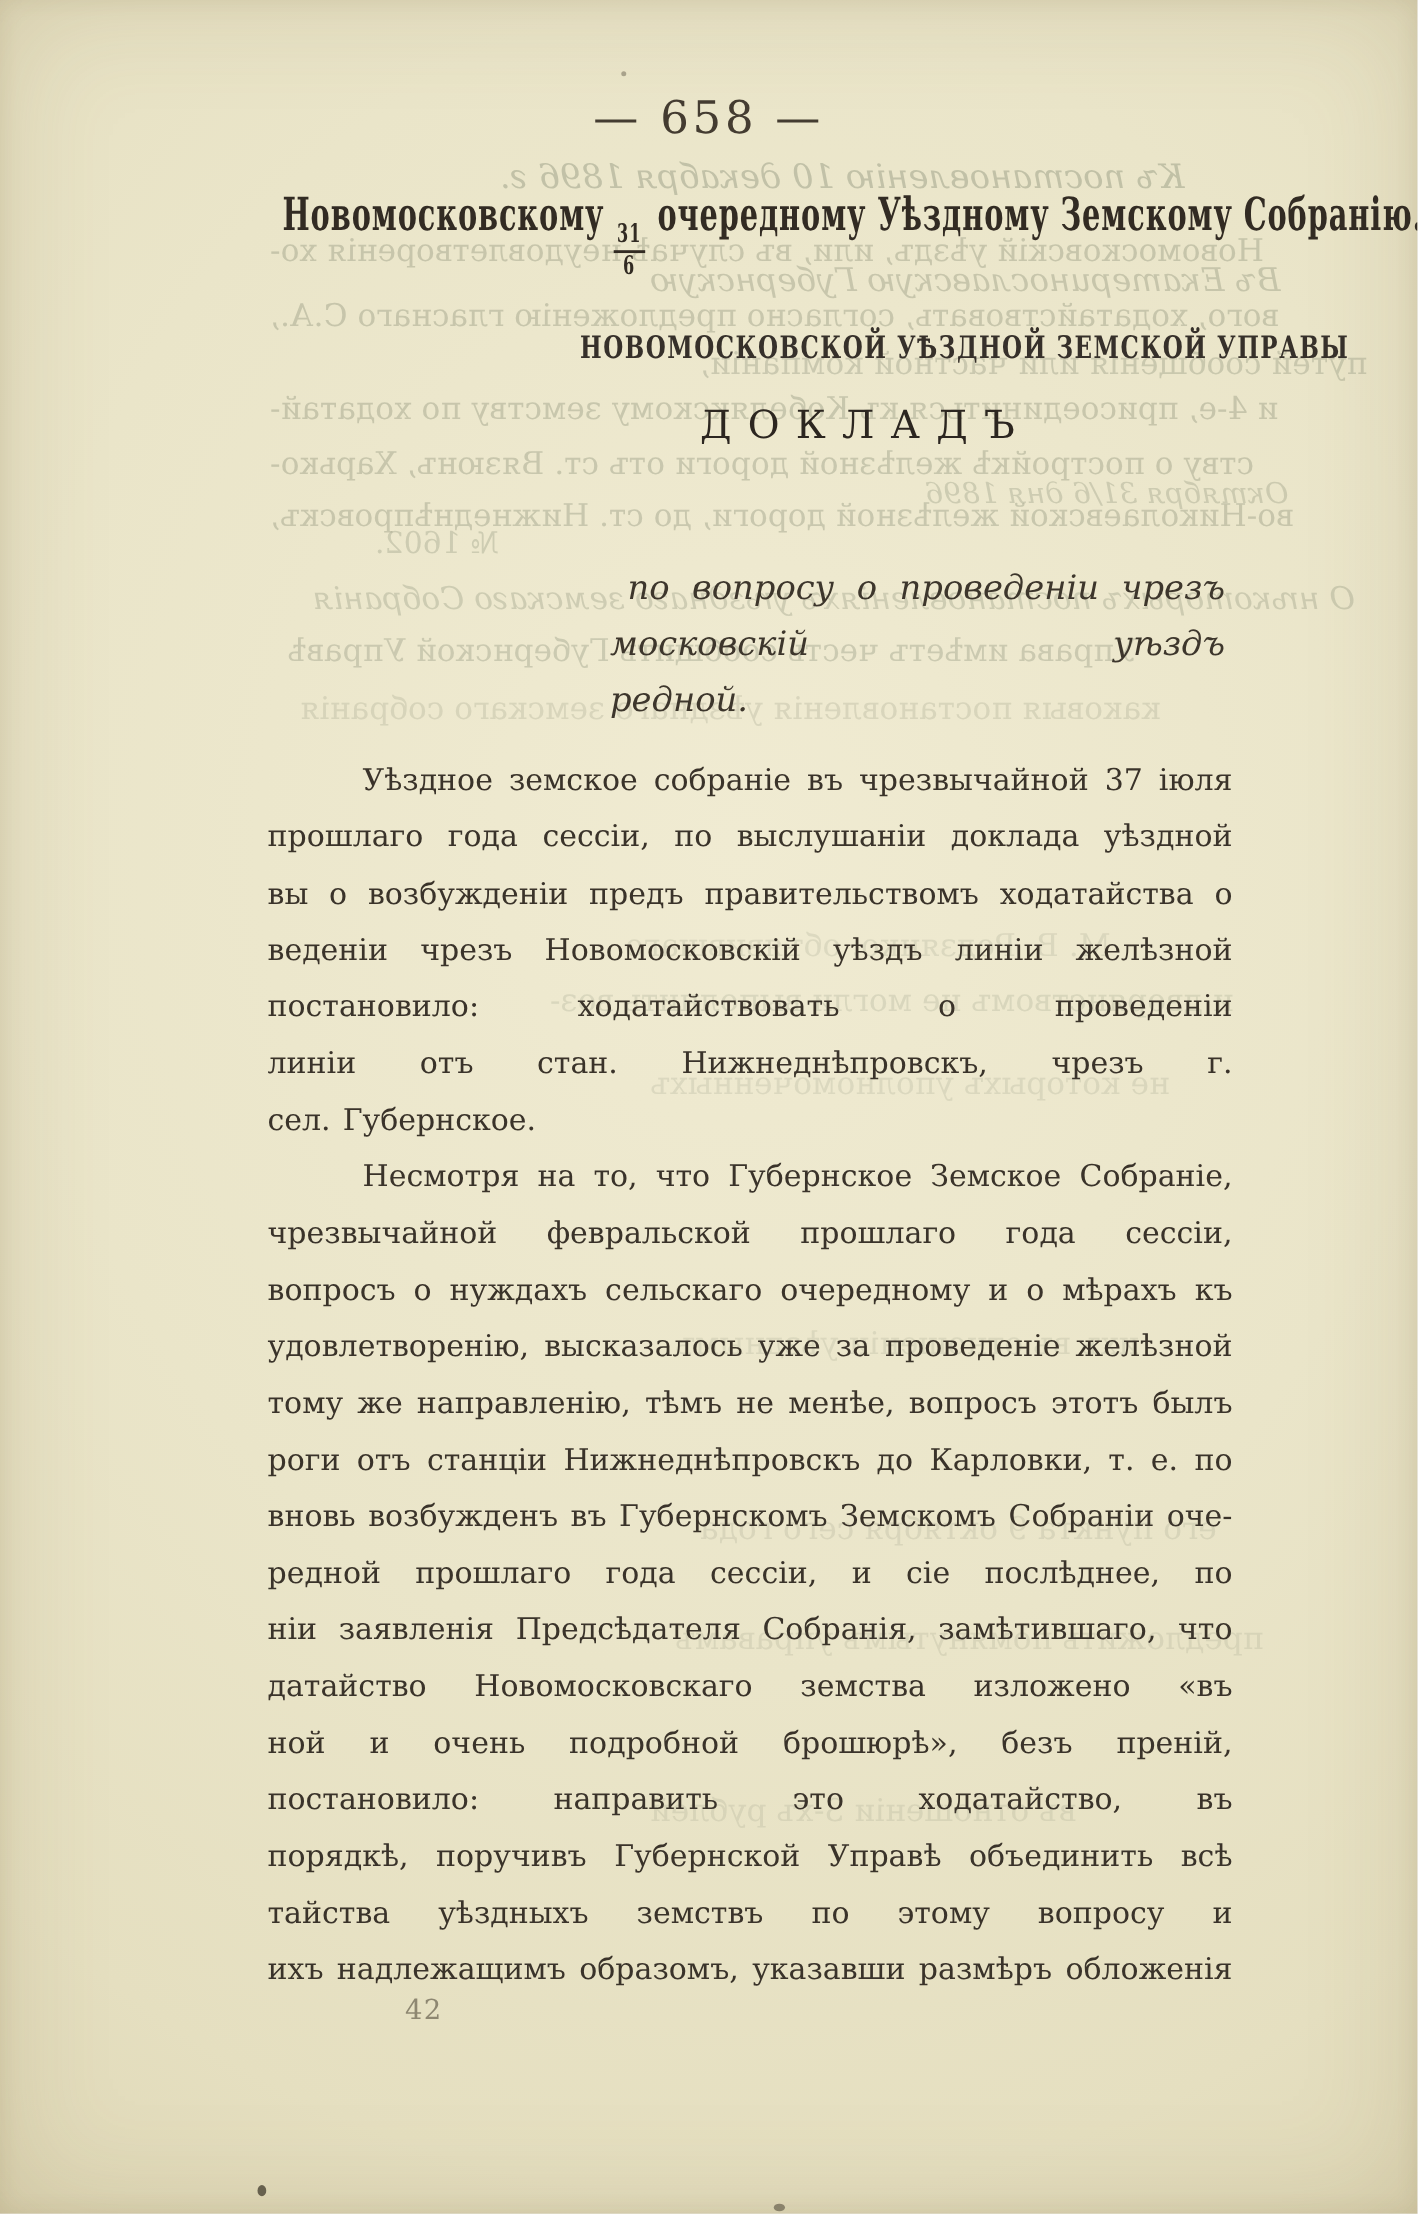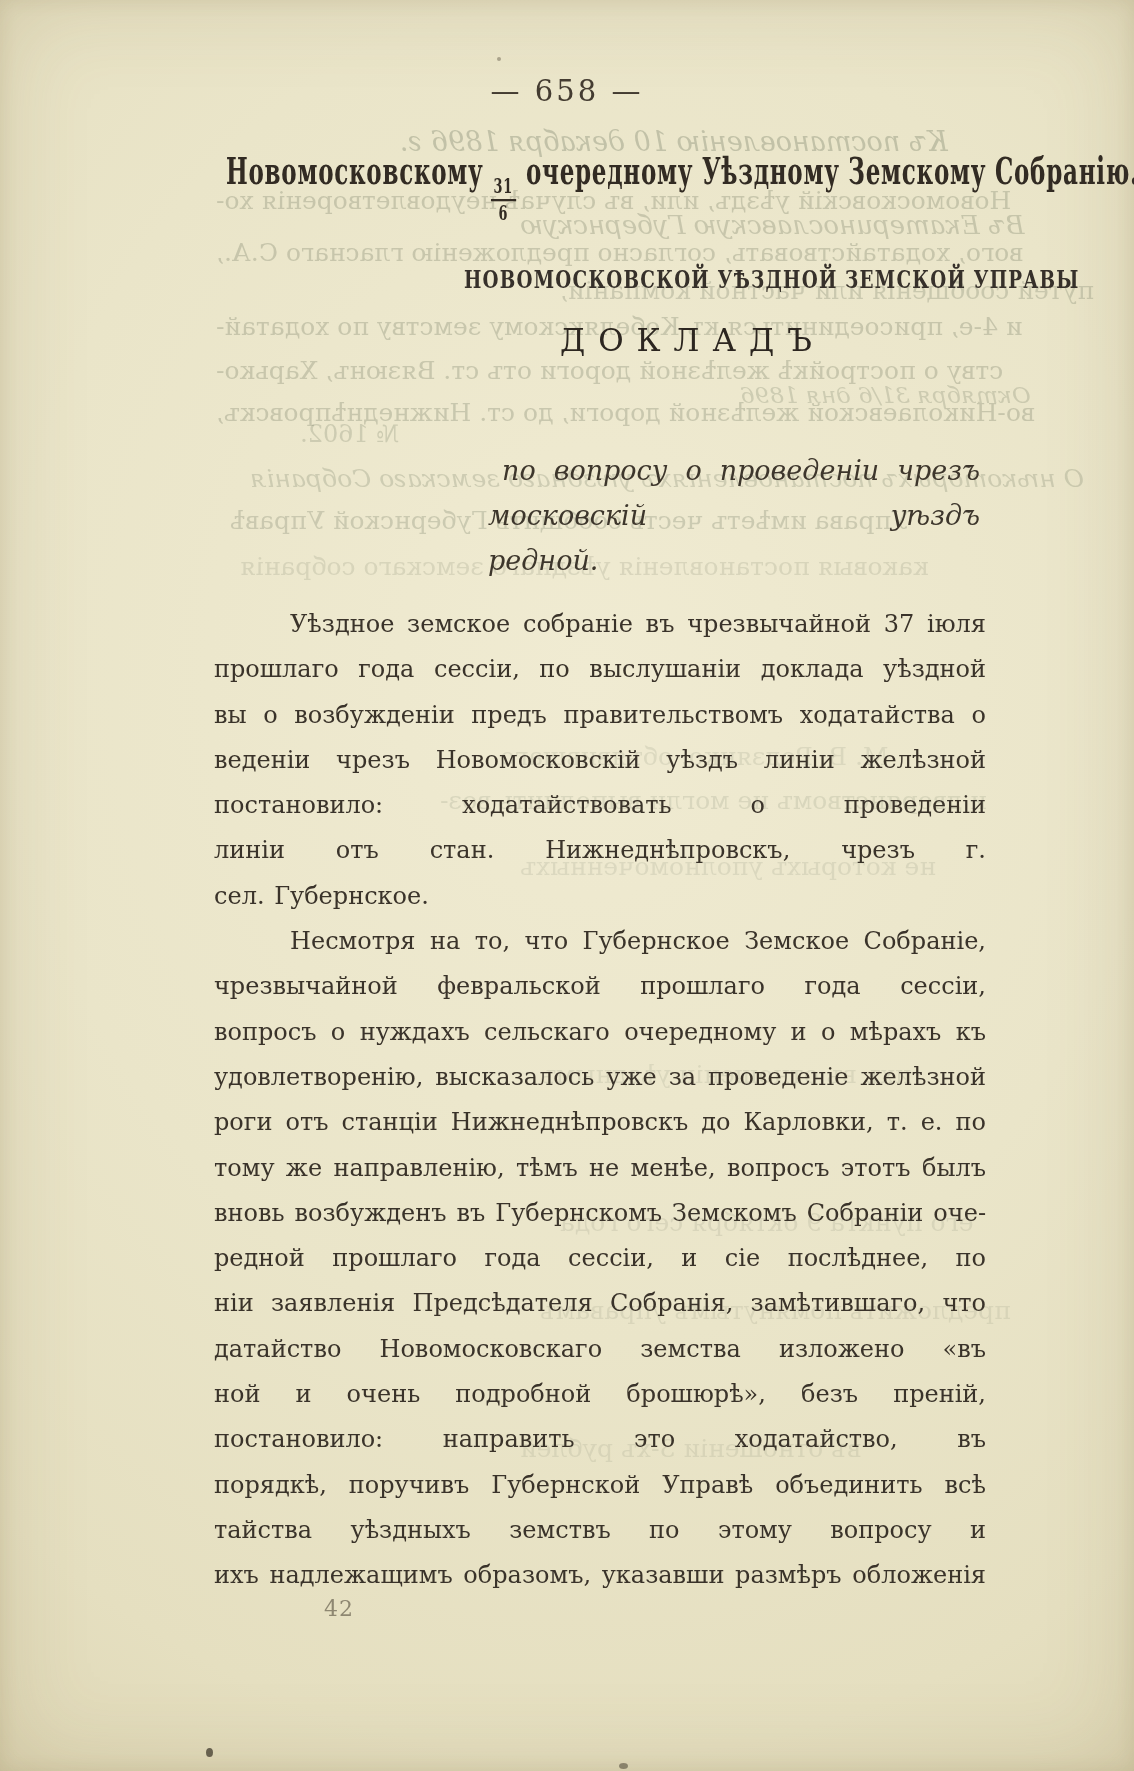--- a/index.html
+++ b/index.html
@@ -24,21 +24,21 @@
     filter:blur(0.45px);
     white-space:nowrap;
     font-family:"DejaVu Serif", serif;
   }
   .bleed.it { font-style:italic; }
   
   .abs { position:absolute; }
   #page-number {
     top:74px; left:0; width:1134px;
     text-align:center;
-    font-size:29px; letter-spacing:3px;
+    font-size:36px; letter-spacing:3px;
     color:#443c31;
   }
   #addressee {
     top:150px; left:226px;
     font-size:32px; font-weight:700;
     white-space:nowrap;
     transform:scale(0.72,1.14);
     transform-origin:left top;
     color:#322b23;
     letter-spacing:1px;
@@ -155,22 +155,22 @@
     <div class="line j">вы о возбужденіи предъ правительствомъ ходатайства о про-</div>
     <div class="line j">веденіи чрезъ Новомосковскій уѣздъ линіи желѣзной дороги,</div>
     <div class="line j">постановило: ходатайствовать о проведеніи желѣзнодорожной</div>
     <div class="line j">линіи отъ стан. Нижнеднѣпровскъ, чрезъ г. Новомосковскъ, на</div>
     <div class="line">сел. Губернское.</div>
 
     <div class="line j ind">Несмотря на то, что Губернское Земское Собраніе, въ</div>
     <div class="line j">чрезвычайной февральской прошлаго года сессіи, обсуждая</div>
     <div class="line j">вопросъ о нуждахъ сельскаго очередному и о мѣрахъ къ ихъ</div>
     <div class="line j">удовлетворенію, высказалось уже за проведеніе желѣзной до-</div>
+    <div class="line j">тому же направленію, тѣмъ не менѣе, вопросъ этотъ былъ</div>
     <div class="line j">роги отъ станціи Нижнеднѣпровскъ до Карловки, т. е. по</div>
-    <div class="line j">тому же направленію, тѣмъ не менѣе, вопросъ этотъ былъ</div>
     <div class="line j">вновь возбужденъ въ Губернскомъ Земскомъ Собраніи оче-</div>
     <div class="line j">редной прошлаго года сессіи, и сіе послѣднее, по выслуша-</div>
     <div class="line j">ніи заявленія Предсѣдателя Собранія, замѣтившаго, что хо-</div>
     <div class="line j">датайство Новомосковскаго земства изложено «въ обстоятель-</div>
     <div class="line j">ной и очень подробной брошюрѣ», безъ преній, единогласно</div>
     <div class="line j">постановило: направить это ходатайство, въ установленномъ</div>
     <div class="line j">порядкѣ, поручивъ Губернской Управѣ объединить всѣ хода-</div>
     <div class="line j">тайства уѣздныхъ земствъ по этому вопросу и мотивировать</div>
     <div class="line j">ихъ надлежащимъ образомъ, указавши размѣръ обложенія и</div>
   </div>

